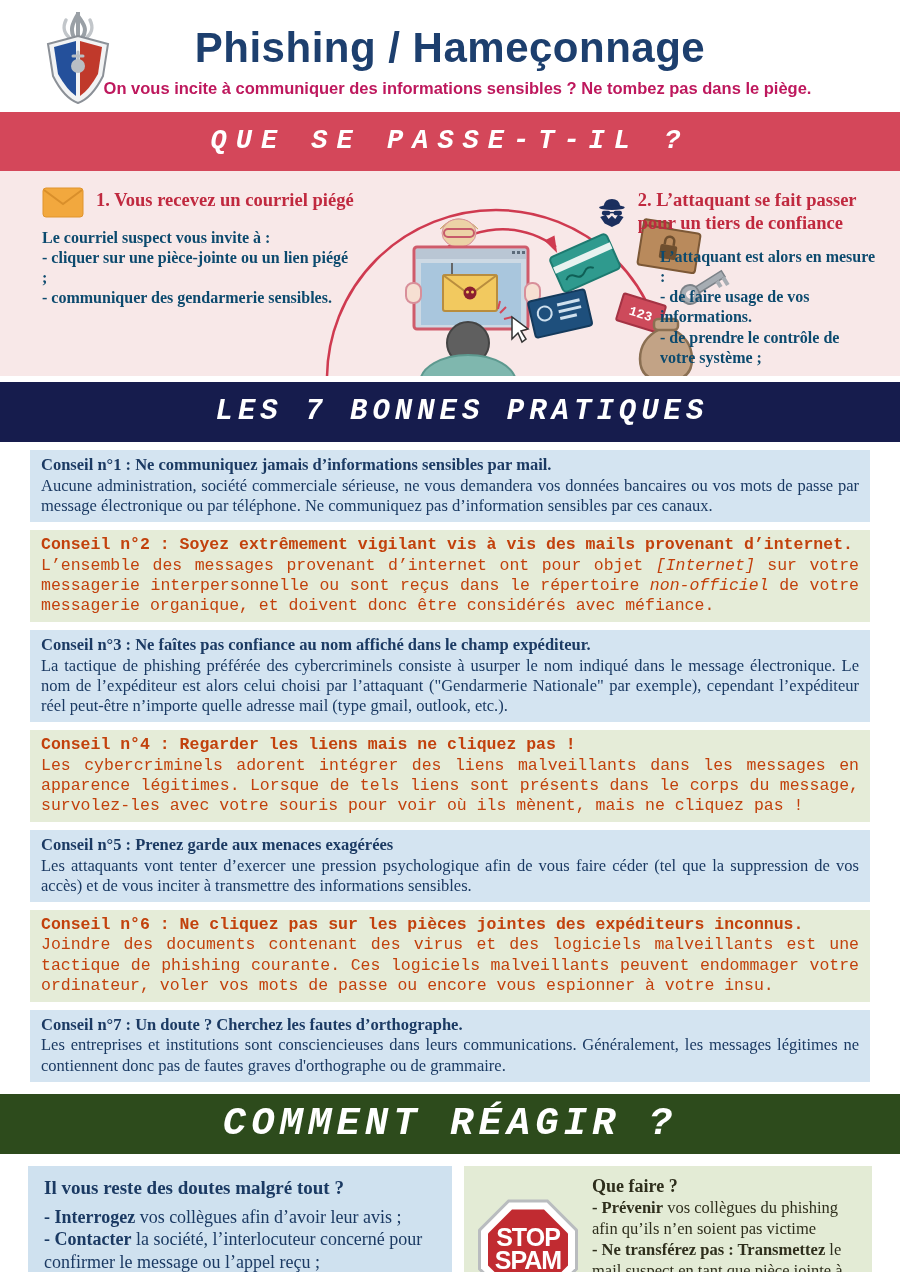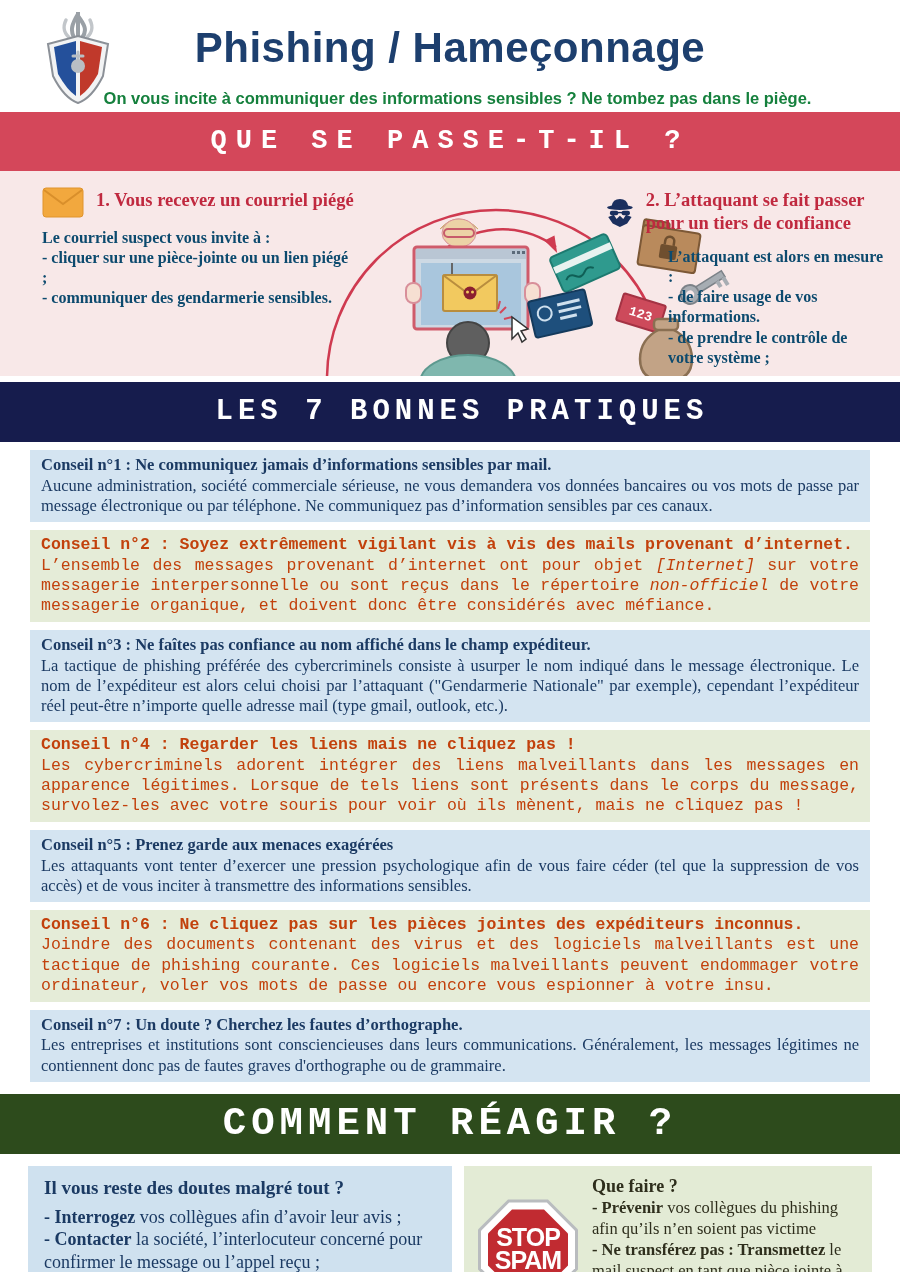--- a/index.html
+++ b/index.html
@@ -6,34 +6,34 @@
   body { margin: 0; background: #fff; }
   .page { width: 900px; height: 1272px; background: #fff; overflow: hidden; position: relative;
           font-family: "Liberation Serif", serif; border-radius: 8px; }
 
   
   .header { position: relative; height: 112px; }
   .logo { position: absolute; left: 36px; top: 12px; }
   .title { padding-top: 24px; text-align: center; font-family: "Liberation Sans", sans-serif;
            font-size: 42px; font-weight: bold; color: #1d3f6e; letter-spacing: .5px; }
   .subtitle { text-align: center; font-family: "Liberation Sans", sans-serif; font-size: 16.5px;
-              font-weight: 600; color: #15803d; margin-top: 17px; padding-left: 15px; }
-
-  
-  .banner { color: #fff; font-family: "Liberation Mono", monospace; font-weight: bold; text-align: center; }
+              font-weight: 600; color: #be185d; margin-top: 7px; padding-left: 15px; }
+
+  
+  .banner { color: #fff; font-family: "Liberation Mono", monospace; font-weight: bold; text-align: center; font-style: italic; }
   .banner-red   { height: 59px; line-height: 59px; background: #d4475a; font-size: 27px; letter-spacing: 9px; }
   .banner-navy  { height: 60px; line-height: 60px; background: #161c4d; font-size: 29px; letter-spacing: 5px; margin-top: 6px; padding-left: 24px; }
   .banner-green { height: 60px; line-height: 60px; background: #2d4b1c; font-size: 39px; letter-spacing: 5px; margin-top: 12px; }
 
   
   .what { position: relative; height: 205px; background: #f8e8e8; }
   .what-svg { position: absolute; inset: 0; }
   .step { position: absolute; top: 16px; z-index: 2; }
   .step1 { left: 42px; width: 315px; }
-  .step2 { right: 16px; width: 278px; }
+  .step2 { right: 24px; width: 278px; }
   .step-head { display: flex; gap: 12px; align-items: flex-start; }
   .step-title { font-weight: bold; color: #c0293f; font-size: 18.5px; line-height: 1.22; padding-top: 2px; }
   .step-body { color: #0c4a6e; font-size: 16px; line-height: 1.26; margin-top: 10px; font-weight: bold; }
   .step2 .step-body { margin-left: 62px; margin-top: 8px; }
 
   
   .tip { margin: 8px 30px 0; padding: 5px 11px 6px; }
   .tip.blue  { background: #d4e4f1; color: #1b3a63; }
   .tip.green { background: #e5ecd8; color: #c2410c; font-family: Liberation Mono, monospace; }
   .tip-title { font-weight: bold; font-size: 16.5px; line-height: 1.25; }

